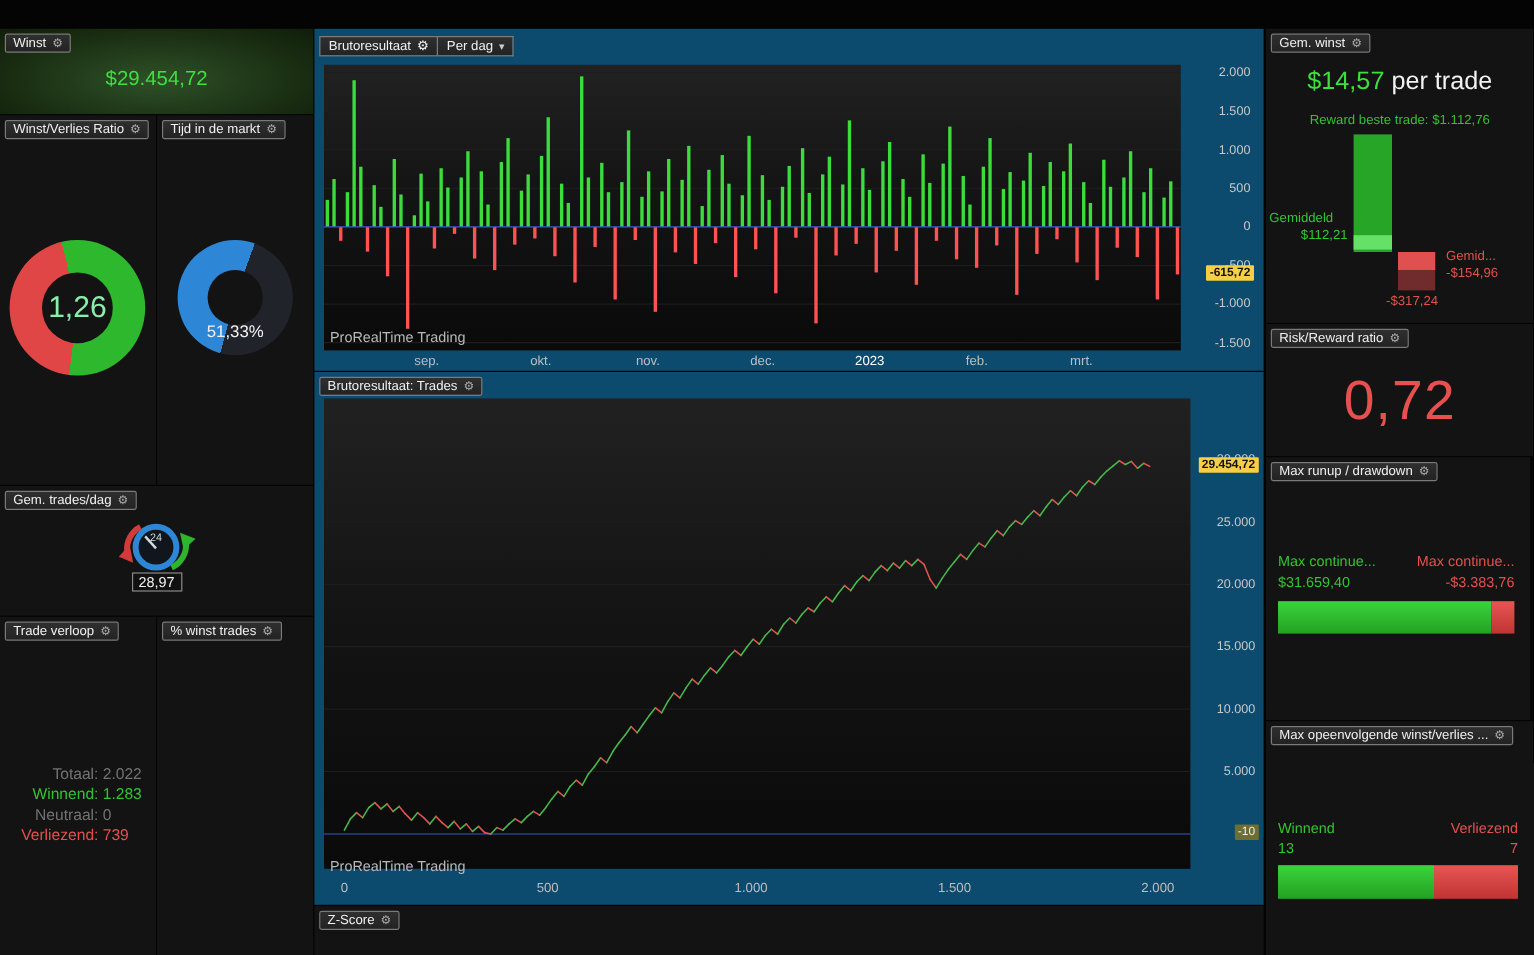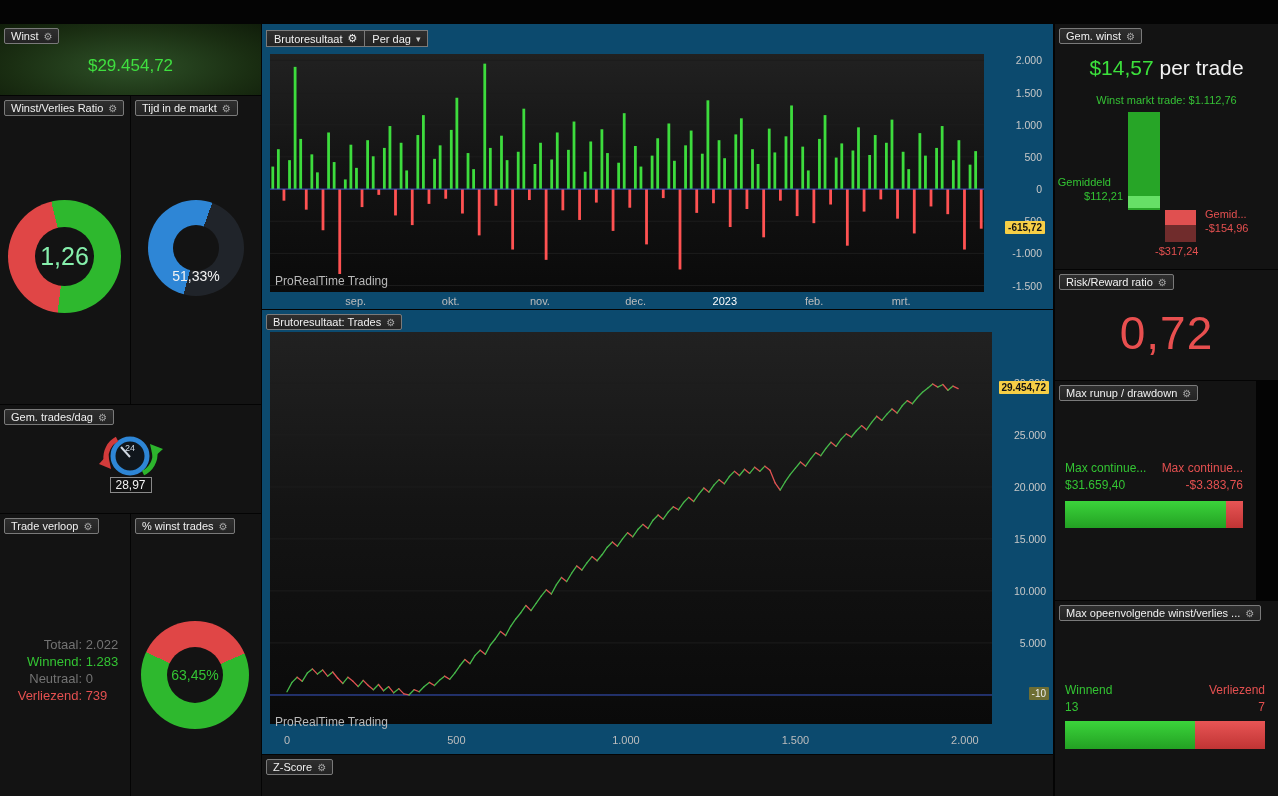--- a/index.html
+++ b/index.html
@@ -107,25 +107,20 @@
         <span class="lbl">Neutraal:</span> <span>0</span></div>
       <div class="verloop-row c-red">
         <span class="lbl">Verliezend:</span> <span>739</span></div>
     </div>
   </section>
 
   <section class="panel" style="left:131px;top:490px;width:130px;height:306px;">
     <div class="chip">
       <span>% winst trades</span>
       <span class="gear">⚙</span>
-    </div>
-    <div class="donut" id="donut-pct" style="left: 10px; top: 107px; width: 108px; height: 108px; background: conic-gradient(from 295deg, rgb(224, 70, 70) 0deg, rgb(224, 70, 70) 36.55%, rgb(46, 184, 46) 36.55%, rgb(46, 184, 46) 100%);">
-      <div class="hole">
-          <span style="font-size:14px;color:#33c433;">63,45%</span>
-        </div>
     </div>
   </section>
 
   <section class="panel chartbg" style="left:262px;top:0;width:791px;height:285px;">
     <div class="chipbar">
       <span class="chip-sec">
         <span>Brutoresultaat</span>
         <span class="gear">⚙</span>
       </span>
       <span class="chip-sec">
@@ -469,21 +464,21 @@
   </section>
 
   <section class="panel" style="left:1055px;top:0;width:223px;height:245px;">
     <div class="chip">
       <span>Gem. winst</span>
       <span class="gear">⚙</span>
     </div>
     <div style="position:absolute;left:0;right:0;top:32px;text-align:center;">
       <span style="font-size:21px;color:#3ce03c;">$14,57</span><span style="font-size:21px;color:#f2f2f2;"> per trade</span>
     </div>
-    <div style="position:absolute;left:0;right:0;top:70px;text-align:center;font-size:11px;color:#35c035;">Winst markt trade: $1.112,76</div>
+    <div style="position:absolute;left:0;right:0;top:70px;text-align:center;font-size:11px;color:#35c035;">Reward beste trade: $1.112,76</div>
 
     <div style="position:absolute;left:73px;top:88px;width:32px;height:98px;background:#27a527;">
       <div style="position:absolute;left:0;right:0;bottom:2px;height:12px;background:#66e066;"></div>
     </div>
     <div style="position:absolute;left:110px;top:186px;width:31px;height:32px;background:rgba(205,70,70,.5);">
       <div style="position:absolute;left:0;right:0;top:0;height:15px;background:#e05050;"></div>
     </div>
     <div class="mini-label c-green" style="left:0;top:152px;width:56px;text-align:right;">Gemiddeld</div>
     <div class="mini-label c-green" style="left:0;top:166px;width:68px;text-align:right;">$112,21</div>
     <div class="mini-label c-red" style="left:150px;top:184px;">Gemid...</div>
@@ -492,21 +487,21 @@
   </section>
 
   <section class="panel" style="left:1055px;top:246px;width:223px;height:110px;">
     <div class="chip">
       <span>Risk/Reward ratio</span>
       <span class="gear">⚙</span>
     </div>
     <div style="position:absolute;left:0;right:0;top:36px;text-align:center;font-size:46px;color:#e84f4f;letter-spacing:1px;">0,72</div>
   </section>
 
-  <section class="panel" style="left:1055px;top:357px;width:201px;height:219px;">
+  <section class="panel" style="left:1055px;top:357px;width:220px;height:219px;">
     <div class="chip">
       <span>Max runup / drawdown</span>
       <span class="gear">⚙</span>
     </div>
     <div class="side-label c-green" style="left:10px;top:80px;">Max continue...</div>
     <div class="side-label c-green" style="left:10px;top:97px;">$31.659,40</div>
     <div class="side-label c-red" style="right:13px;top:80px;text-align:right;">Max continue...</div>
     <div class="side-label c-red" style="right:13px;top:97px;text-align:right;">-$3.383,76</div>
     <div class="hbar" style="top:120px;">
       <div class="g" id="runup-green" style="width: 90.3%;"></div>

